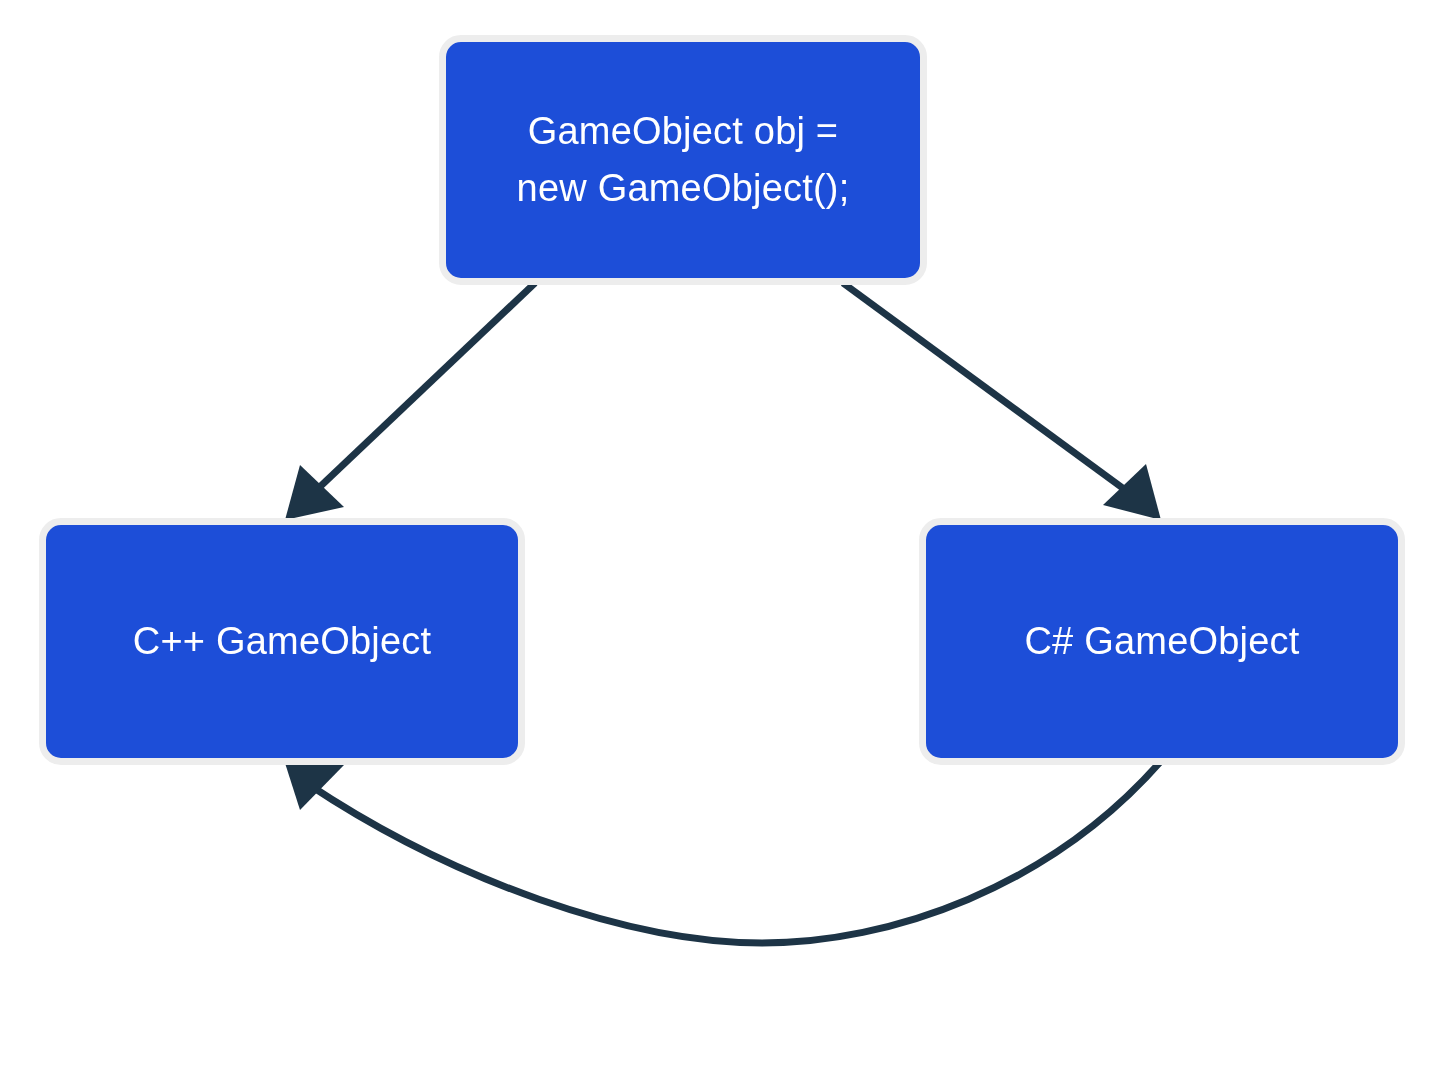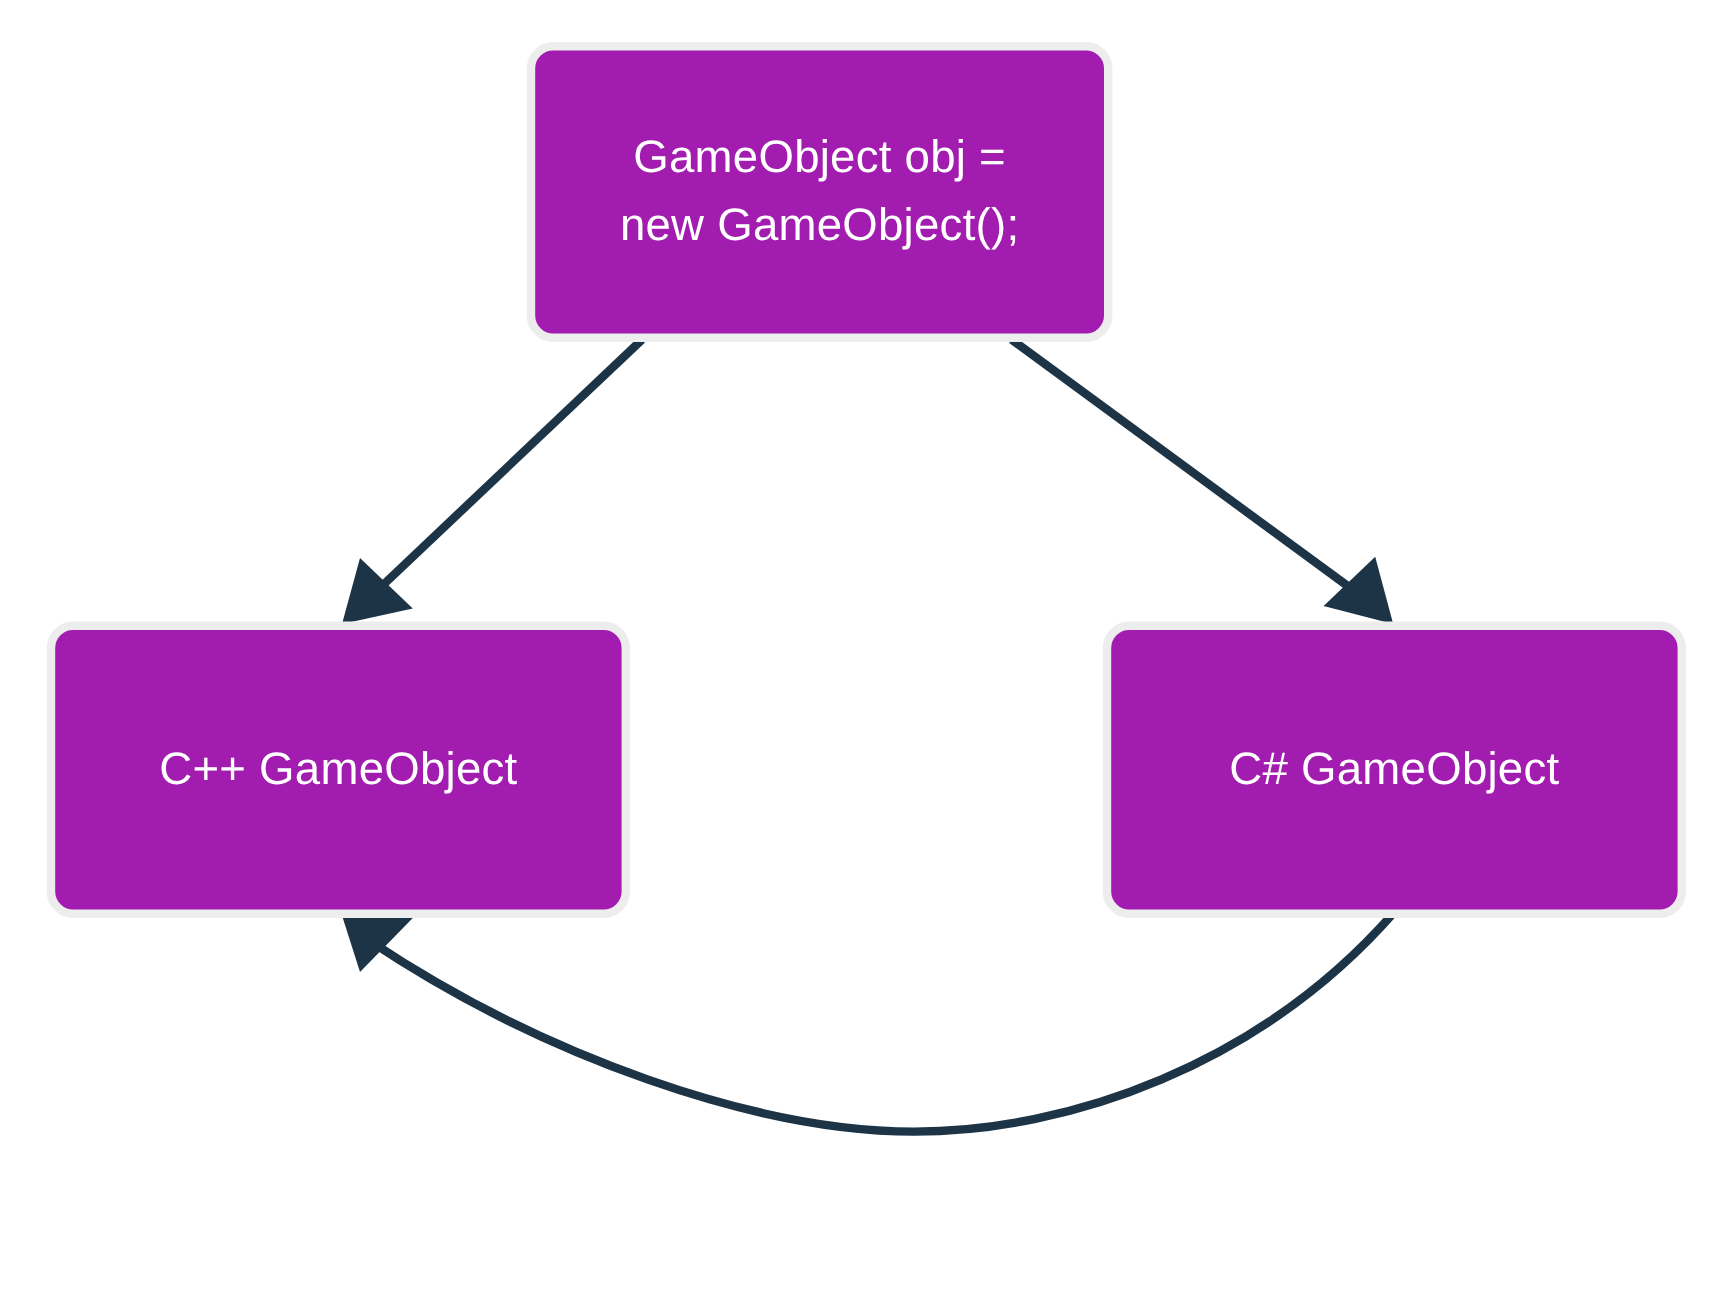--- a/index.html
+++ b/index.html
@@ -41,21 +41,21 @@
   }
 
   .node {
     position: absolute;
     box-sizing: border-box;
     display: flex;
     align-items: center;
     justify-content: center;
     text-align: center;
     border-radius: 22px;
-    background: #a21caf;
+    background: #1d4ed8;
     border: 7px solid #ededed;
     color: #ffffff;
     padding: 4px 14px;
   }
 
   .node-label {
     font-size: 38px;
     line-height: 57px;
     font-weight: 400;
     letter-spacing: 0.2px;

